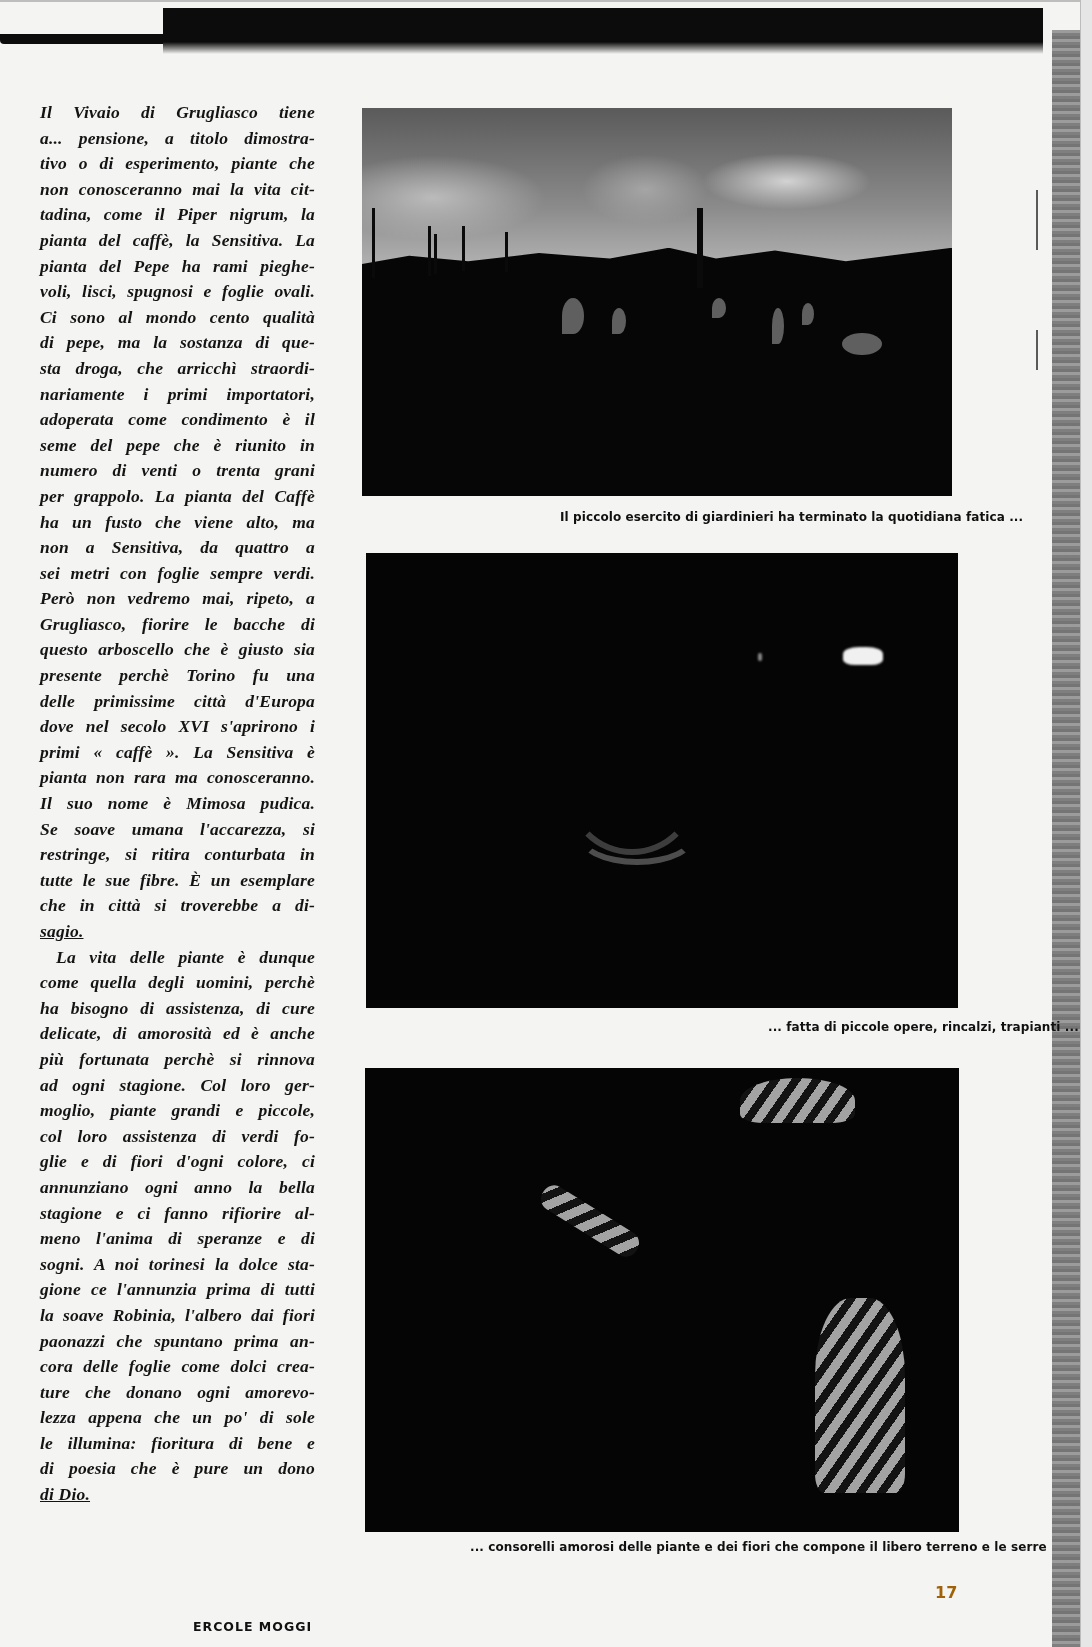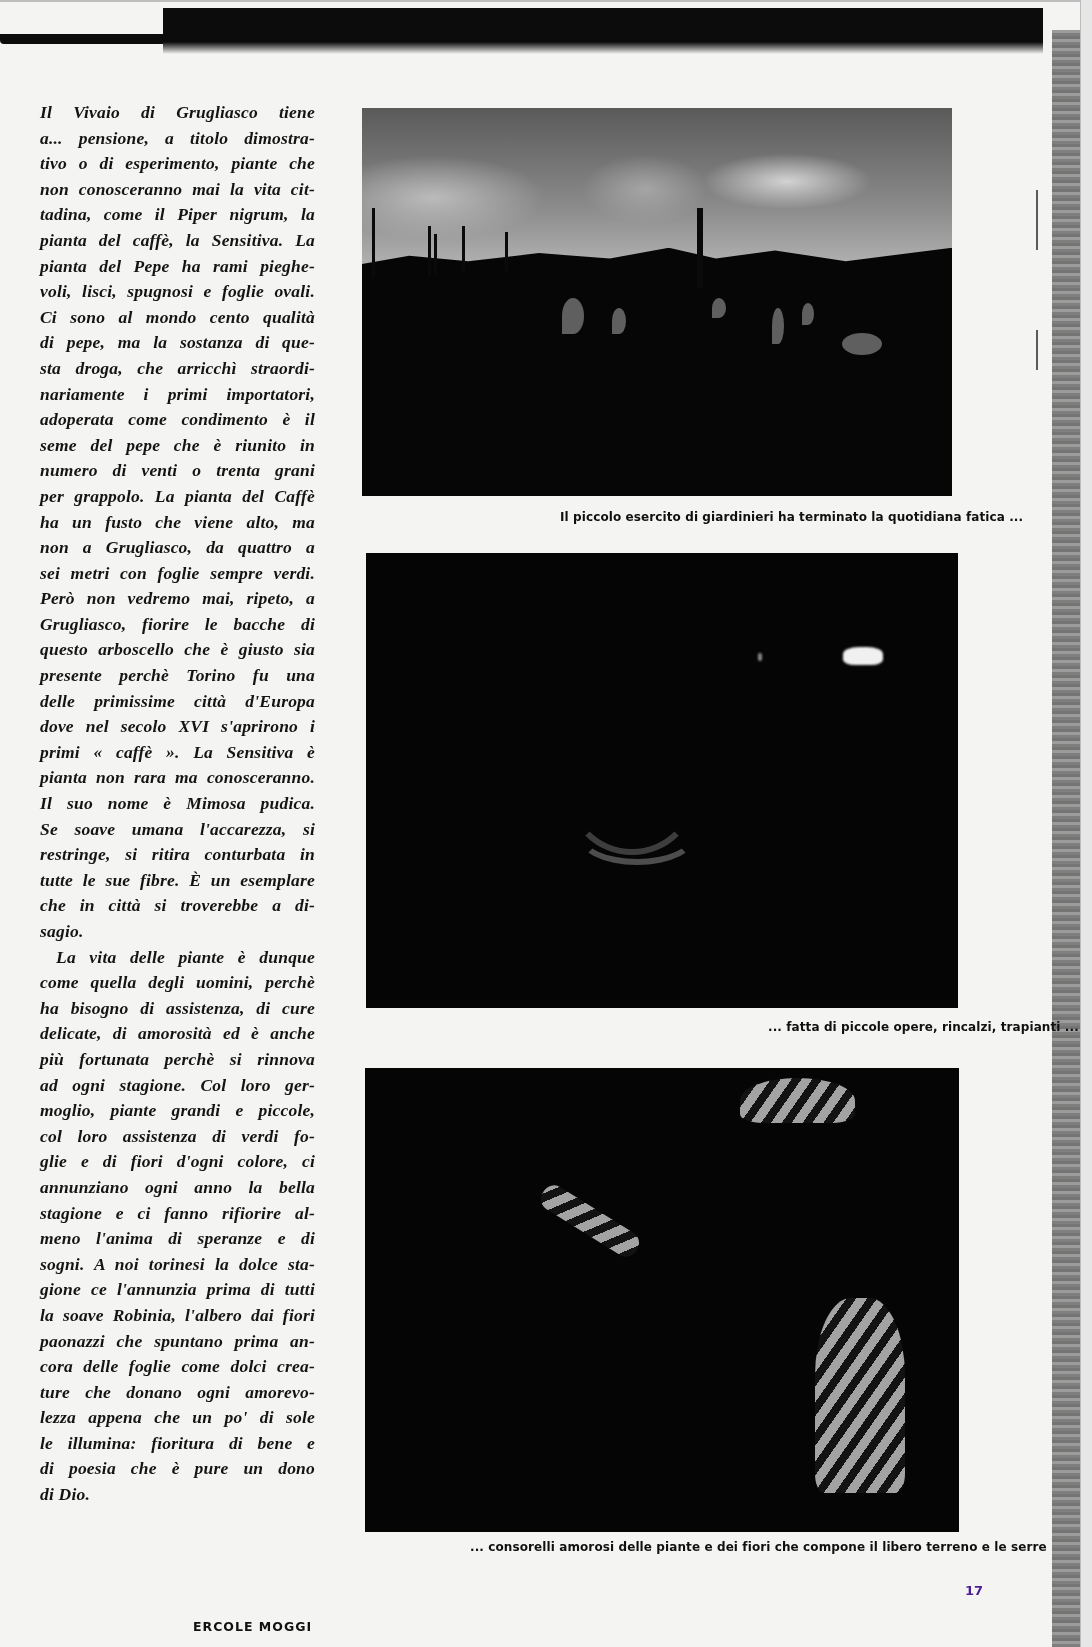--- a/index.html
+++ b/index.html
@@ -21,21 +21,21 @@
   .spine-line { position: absolute; left: 1036px; width: 2px; background: #5a5a5a; }
 
   
   .article { position: absolute; left: 40px; top: 100px; width: 275px; }
   .line {
     display: block; height: 25.6px; line-height: 25.6px;
     font-style: italic; font-weight: bold; font-size: 17.5px; color: #141414;
     text-align: justify; text-align-last: justify; white-space: nowrap;
     letter-spacing: 0.2px;
   }
-  .line.last { text-align-last: left; }
+  .line.last { text-align-last: left; text-decoration: underline; }
   .line.indent { padding-left: 16px; }
   .byline {
     position: absolute; left: 193px; top: 1619px;
     font-family: "DejaVu Sans", sans-serif; font-weight: bold; font-size: 12.5px;
     letter-spacing: 1px; color: #111;
   }
 
   
   .photo { position: absolute; background: #050505; overflow: hidden; }
   .photo-1 { left: 362px; top: 108px; width: 590px; height: 388px; }
@@ -61,22 +61,22 @@
     background: repeating-linear-gradient(125deg, rgba(190,190,190,.85) 0 9px, rgba(20,20,20,.9) 9px 17px); }
 
   .caption {
     position: absolute; font-family: "DejaVu Sans", sans-serif; font-weight: bold;
     font-size: 12px; color: #101010; white-space: nowrap; letter-spacing: .1px;
   }
   .caption-1 { left: 560px; top: 510px; }
   .caption-2 { left: 740px; top: 1020px; margin-left: 28px; }
   .caption-3 { left: 470px; top: 1540px; }
   .page-number {
-    position: absolute; left: 965px; top: 1583px;
-    font-family: "DejaVu Sans", sans-serif; font-weight: bold; font-size: 13px; color: #4c1d95;
+    position: absolute; left: 935px; top: 1583px;
+    font-family: "DejaVu Sans", sans-serif; font-weight: bold; font-size: 16px; color: #a16207;
   }
 </style>
 </head>
 <body>
 
 <div class="top-rule"></div>
 <div class="top-band"></div>
 <div class="top-band-left"></div>
 <div class="top-fade"></div>
 <div class="spine-line" style="top:190px;height:60px"></div>
@@ -95,21 +95,21 @@
   <span class="line">voli, lisci, spugnosi e foglie ovali.</span>
   <span class="line">Ci sono al mondo cento qualità</span>
   <span class="line">di pepe, ma la sostanza di que-</span>
   <span class="line">sta droga, che arricchì straordi-</span>
   <span class="line">nariamente i primi importatori,</span>
   <span class="line">adoperata come condimento è il</span>
   <span class="line">seme del pepe che è riunito in</span>
   <span class="line">numero di venti o trenta grani</span>
   <span class="line">per grappolo. La pianta del Caffè</span>
   <span class="line">ha un fusto che viene alto, ma</span>
-  <span class="line">non a Grugliasco, da quattro a</span>
+  <span class="line">non a Sensitiva, da quattro a</span>
   <span class="line">sei metri con foglie sempre verdi.</span>
   <span class="line">Però non vedremo mai, ripeto, a</span>
   <span class="line">Grugliasco, fiorire le bacche di</span>
   <span class="line">questo arboscello che è giusto sia</span>
   <span class="line">presente perchè Torino fu una</span>
   <span class="line">delle primissime città d'Europa</span>
   <span class="line">dove nel secolo XVI s'aprirono i</span>
   <span class="line">primi « caffè ». La Sensitiva è</span>
   <span class="line">pianta non rara ma conosceranno.</span>
   <span class="line">Il suo nome è Mimosa pudica.</span>

